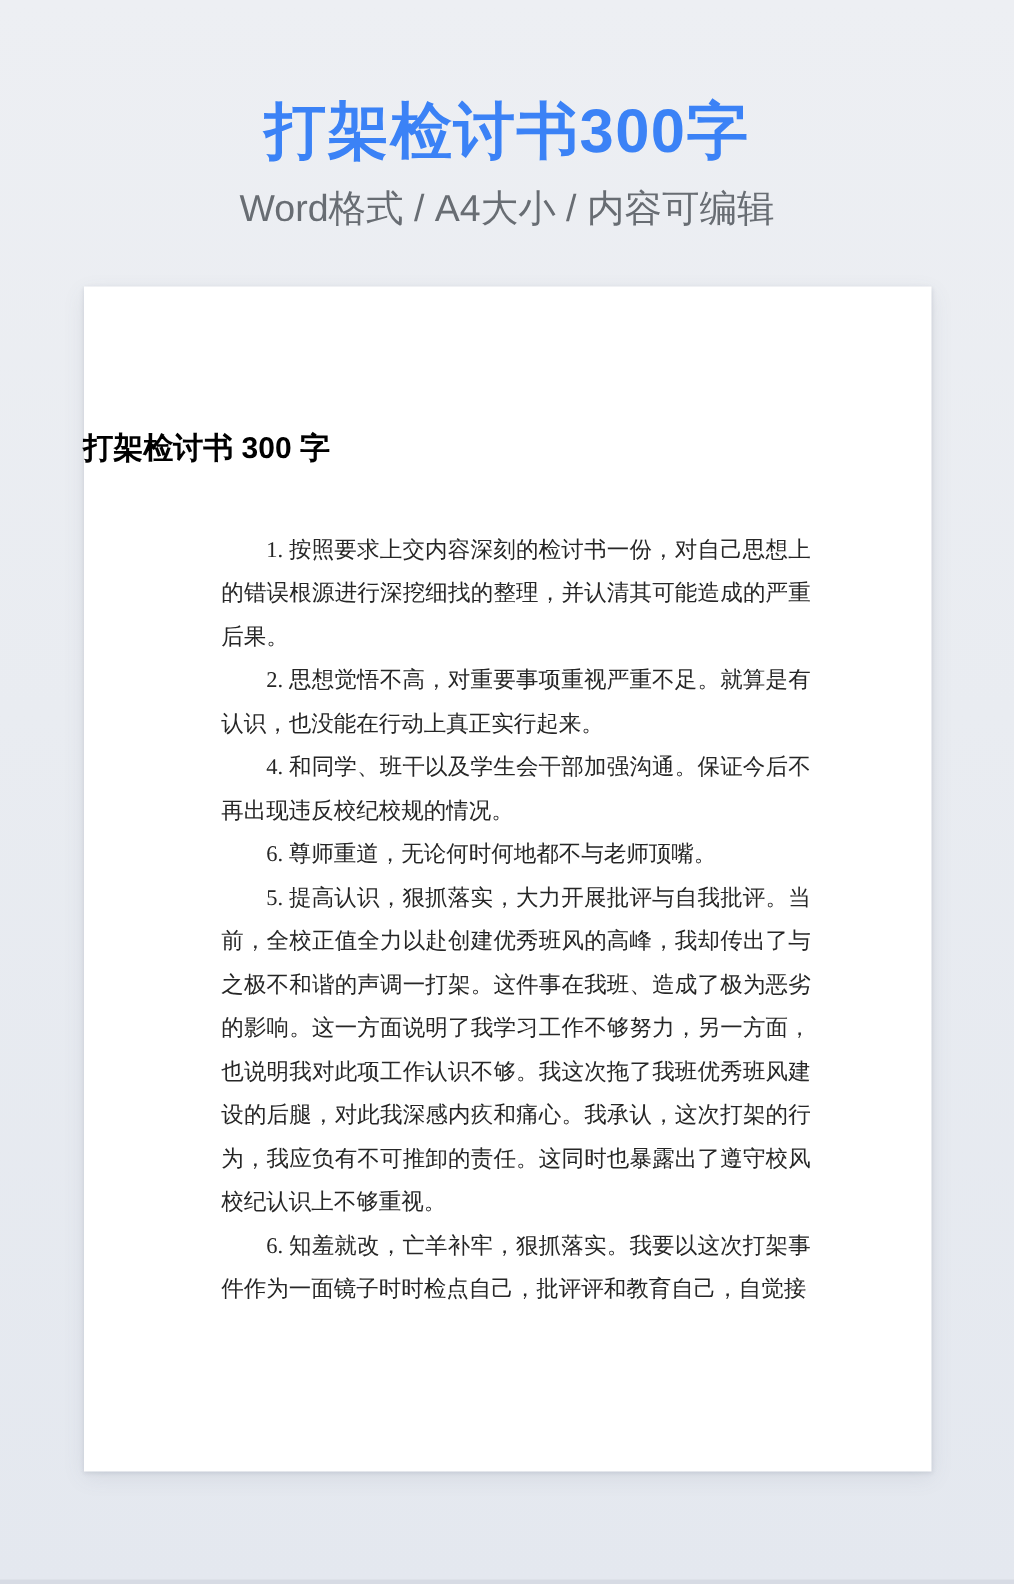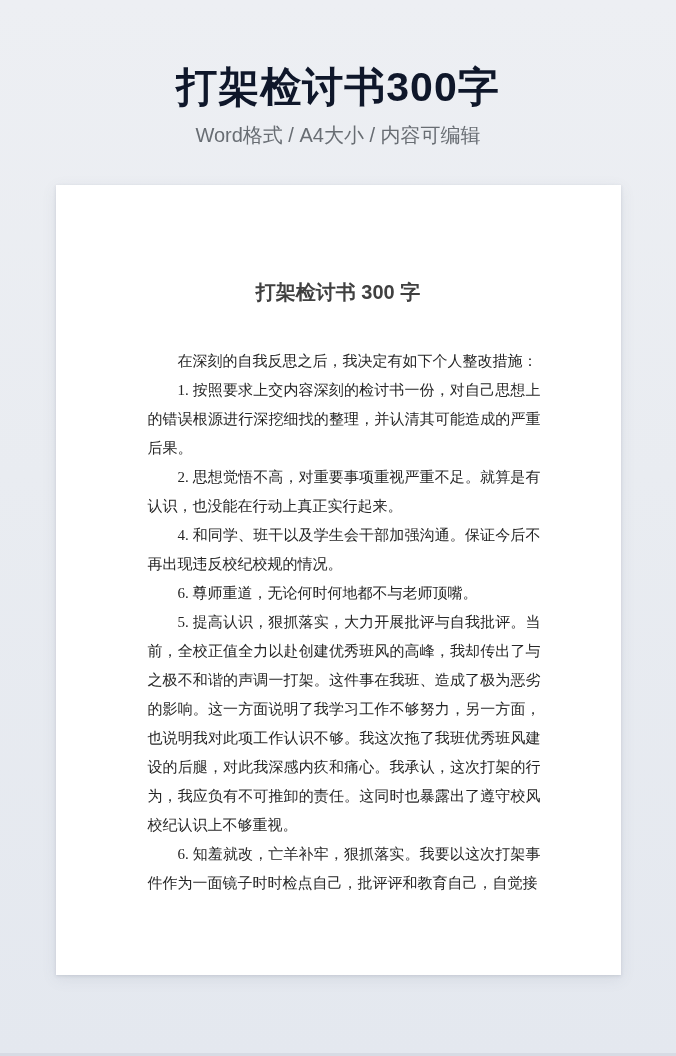--- a/index.html
+++ b/index.html
@@ -18,42 +18,42 @@
   }
   .header {
     padding-top: 64px;
     text-align: center;
   }
   .header-title {
     font-size: 41px;
     line-height: 1.15;
     font-weight: 800;
     letter-spacing: 1px;
-    color: #0f172a;
+    color: #3b82f6;
   }
   .header-subtitle {
     margin-top: 11px;
-    font-size: 20px;
+    font-size: 25px;
     font-weight: 400;
     color: #686d73;
   }
   .page {
     width: 565px;
     height: 790px;
     margin: 36px auto 0 auto;
     background: #ffffff;
     box-shadow: 0 1px 3px rgba(90, 100, 120, 0.18), 0 4px 14px rgba(90, 100, 120, 0.10);
   }
   .doc-title {
     padding-top: 94px;
-    text-align: center;
+    text-align: left;
     font-family: "Liberation Sans", "DejaVu Sans", sans-serif;
     font-size: 20px;
     font-weight: 700;
-    color: #404040;
+    color: #000000;
   }
   .doc-body {
     margin: 41px 80px 0 92px;
     font-family: "Liberation Serif", "DejaVu Serif", serif;
     font-size: 15px;
     line-height: 29px;
     color: #262626;
     text-align: justify;
   }
   .doc-body p {
@@ -65,21 +65,20 @@
 <body>
 
 <header class="header">
   <h1 class="header-title">打架检讨书300字</h1>
   <div class="header-subtitle">Word格式 / A4大小 / 内容可编辑</div>
 </header>
 
 <section class="page">
   <h2 class="doc-title">打架检讨书 300 字</h2>
   <div class="doc-body">
-    <p>在深刻的自我反思之后，我决定有如下个人整改措施：</p>
     <p>1. 按照要求上交内容深刻的检讨书一份，对自己思想上的错误根源进行深挖细找的整理，并认清其可能造成的严重后果。</p>
     <p>2. 思想觉悟不高，对重要事项重视严重不足。就算是有认识，也没能在行动上真正实行起来。</p>
     <p>4. 和同学、班干以及学生会干部加强沟通。保证今后不再出现违反校纪校规的情况。</p>
     <p>6. 尊师重道，无论何时何地都不与老师顶嘴。</p>
     <p>5. 提高认识，狠抓落实，大力开展批评与自我批评。当前，全校正值全力以赴创建优秀班风的高峰，我却传出了与之极不和谐的声调一打架。这件事在我班、造成了极为恶劣的影响。这一方面说明了我学习工作不够努力，另一方面，也说明我对此项工作认识不够。我这次拖了我班优秀班风建设的后腿，对此我深感内疚和痛心。我承认，这次打架的行为，我应负有不可推卸的责任。这同时也暴露出了遵守校风校纪认识上不够重视。</p>
     <p>6. 知羞就改，亡羊补牢，狠抓落实。我要以这次打架事件作为一面镜子时时检点自己，批评评和教育自己，自觉接</p>
   </div>
 </section>
 
 <div class="bottom-edge"></div>

